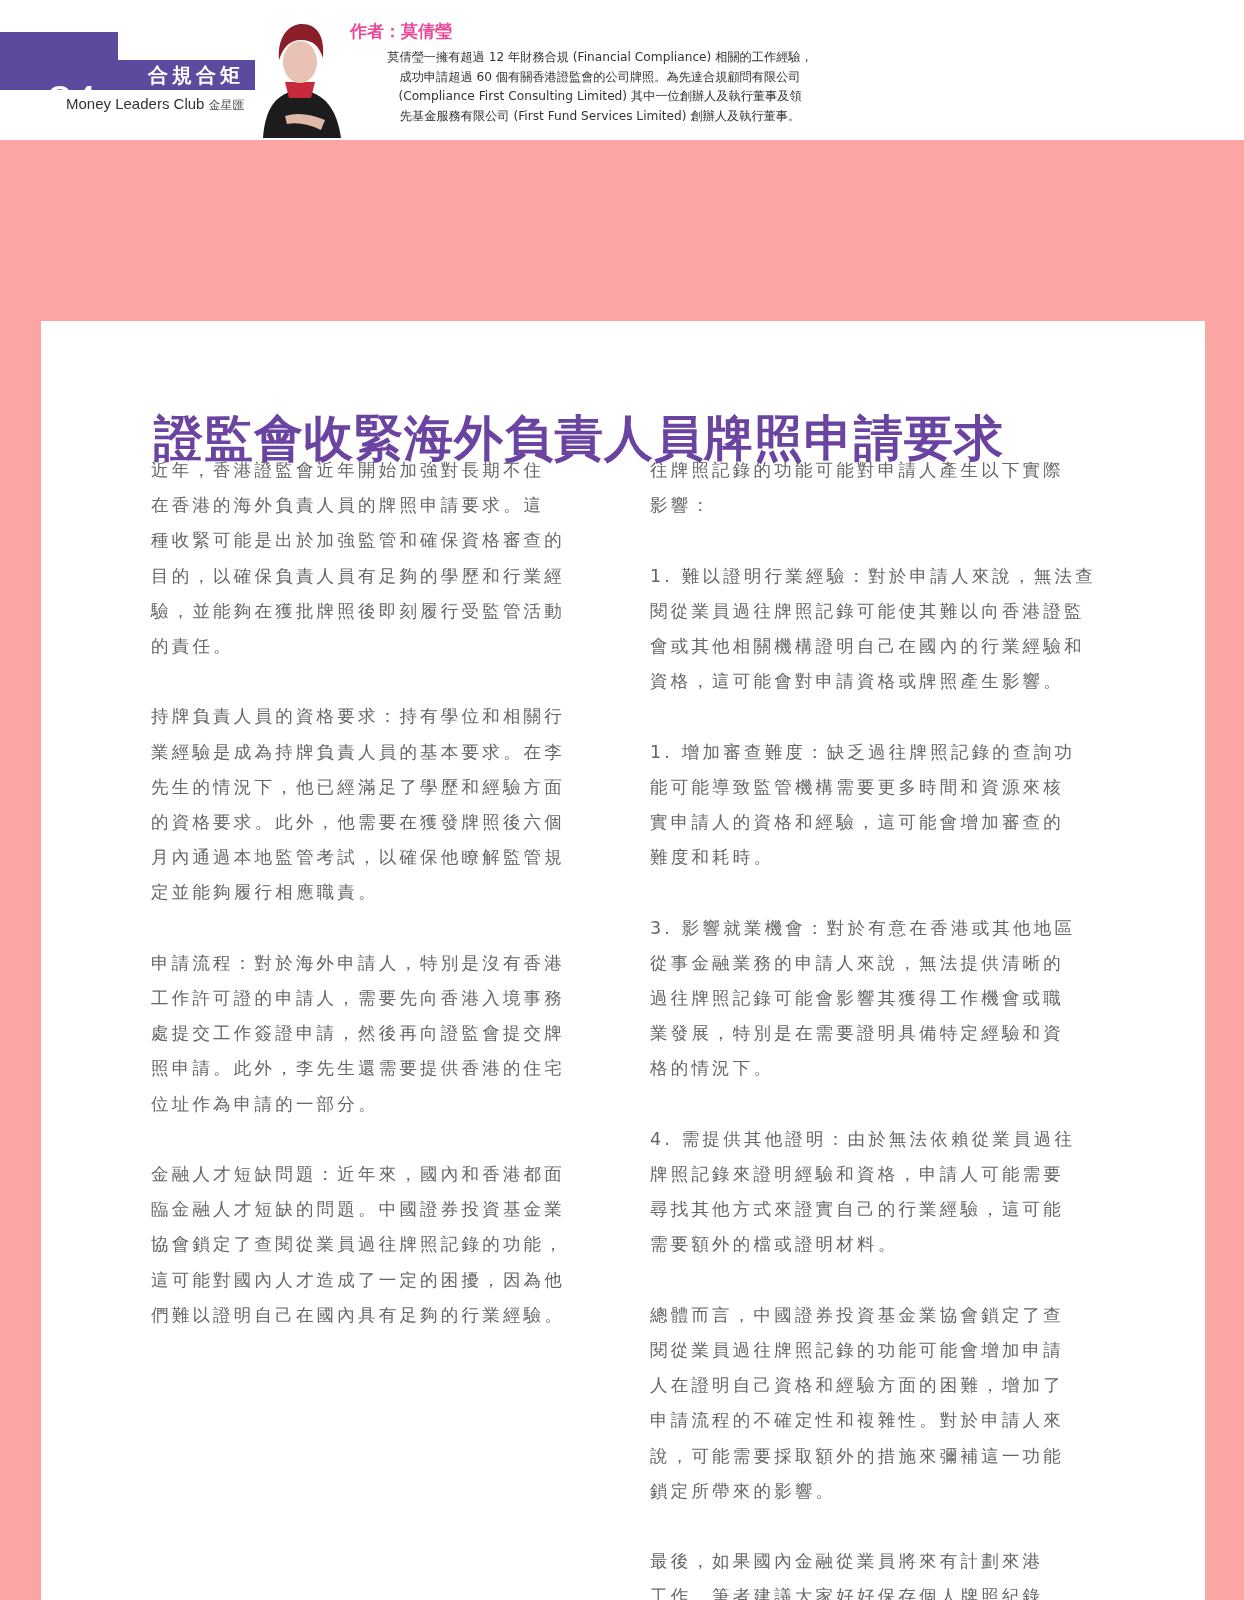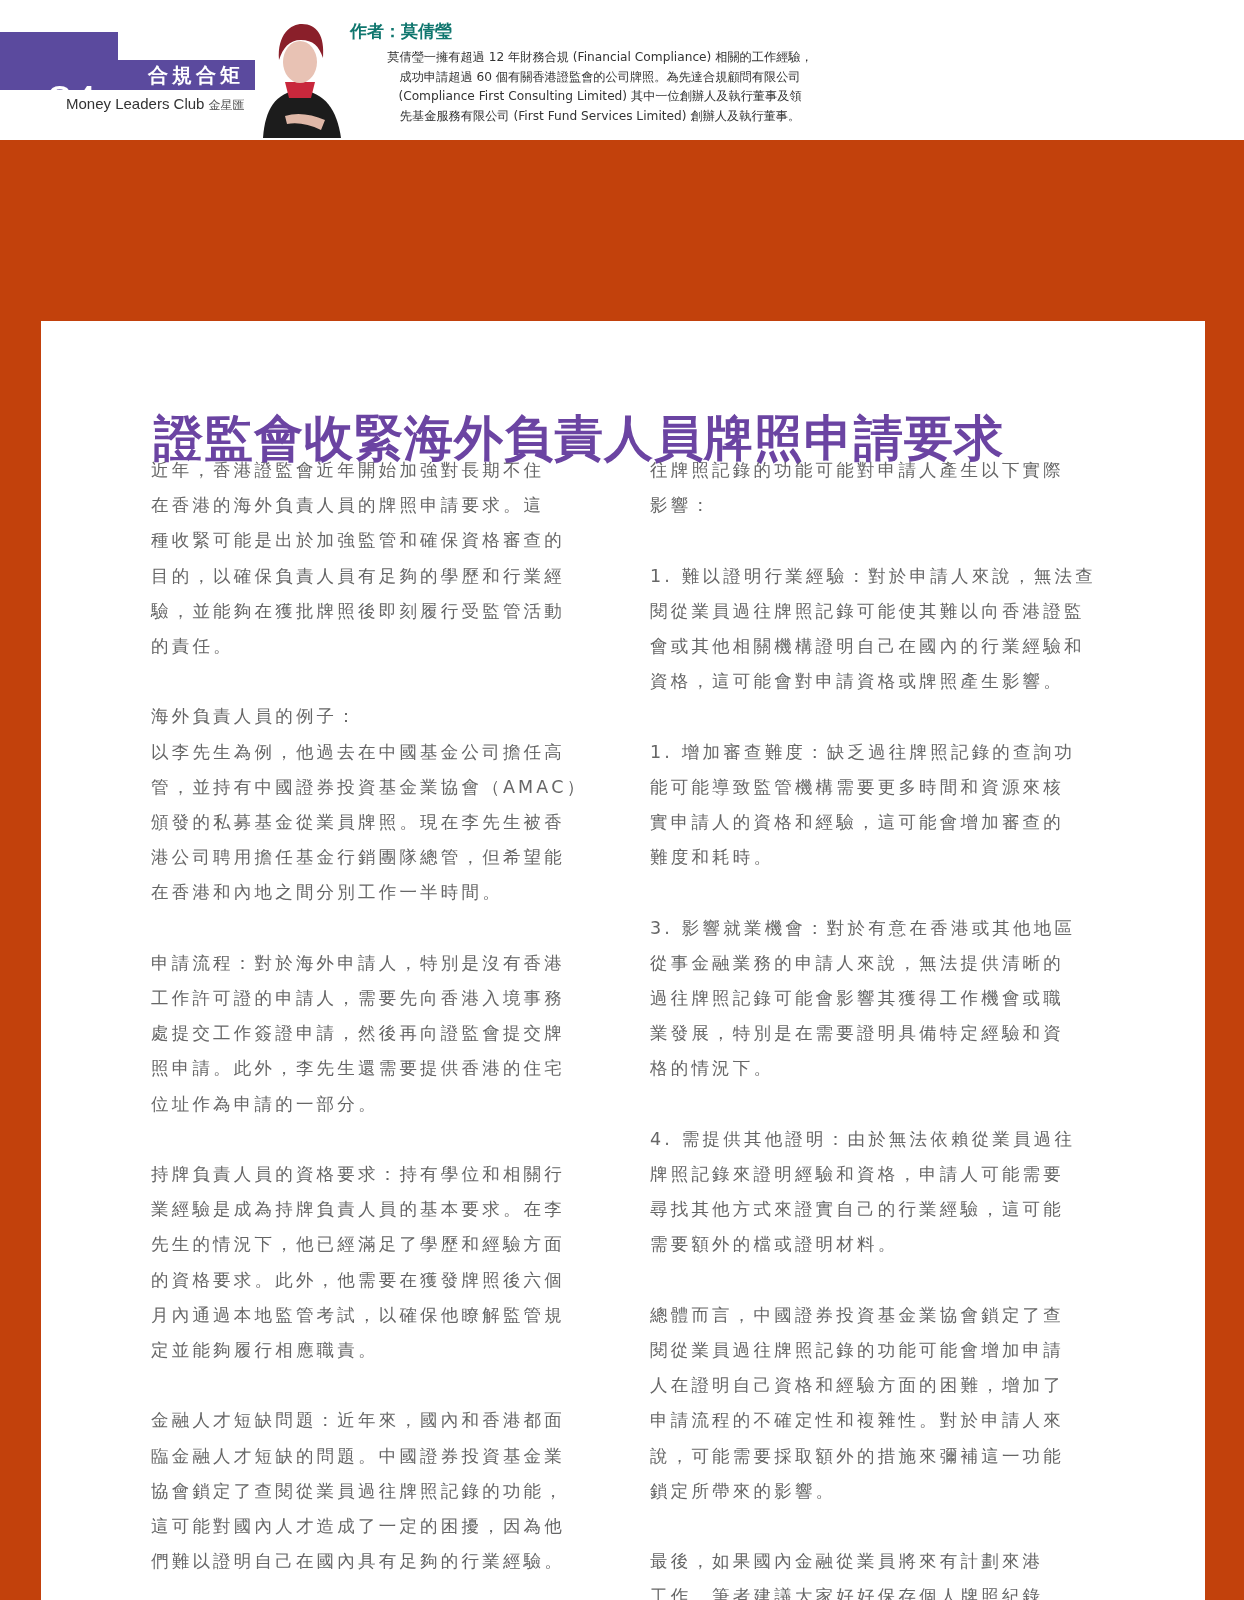--- a/index.html
+++ b/index.html
@@ -27,28 +27,28 @@
   }
   .club-name {
     position:absolute; left:66px; top:95px; font-family:Liberation Sans, sans-serif;
     font-size:15px; color:#333333;
   }
   .club-name .cn { font-size:12px; color:#555; }
   .author-photo {
     position:absolute; left:255px; top:20px; width:90px; height:118px;
   }
   .author-heading {
-    position:absolute; left:350px; top:20px; font-size:17px; font-weight:bold; color:#0f766e;
+    position:absolute; left:350px; top:20px; font-size:17px; font-weight:bold; color:#ec4899;
   }
   .author-bio {
     position:absolute; left:350px; top:48px; width:500px; font-size:12.2px; line-height:19.5px;
     color:#333; white-space:pre-line;text-align:center;
   }
   .purple-frame {
-    position:absolute; left:0; top:140px; width:1244px; height:1460px; background:#c2410c;
+    position:absolute; left:0; top:140px; width:1244px; height:1460px; background:#fca5a5;
   }
   .card {
     position:absolute; left:41px; top:181px; width:1164px; height:1385px; background:#ffffff;
   }
   .headline {
     position:absolute; left:113px; top:50px; width:980px;
     font-size:49px; line-height:70px; font-weight:bold; color:#6b44a2; letter-spacing:1px;
     white-space:nowrap;
   }
   .col {
@@ -93,37 +93,31 @@
   <div class="card">
     <h1 class="headline">證監會收緊海外負責人員牌照申請要求</h1>
 
     <div class="col col-left">
       <p class="para">近年，香港證監會近年開始加強對長期不住
 在香港的海外負責人員的牌照申請要求。這
 種收緊可能是出於加強監管和確保資格審查的
 目的，以確保負責人員有足夠的學歷和行業經
 驗，並能夠在獲批牌照後即刻履行受監管活動
 的責任。</p>
-      <p class="para">海外負責人員的例子：
-以李先生為例，他過去在中國基金公司擔任高
-管，並持有中國證券投資基金業協會（AMAC）
-頒發的私募基金從業員牌照。現在李先生被香
-港公司聘用擔任基金行銷團隊總管，但希望能
-在香港和內地之間分別工作一半時間。</p>
-      <p class="para">申請流程：對於海外申請人，特別是沒有香港
-工作許可證的申請人，需要先向香港入境事務
-處提交工作簽證申請，然後再向證監會提交牌
-照申請。此外，李先生還需要提供香港的住宅
-位址作為申請的一部分。</p>
       <p class="para"> 持牌負責人員的資格要求：持有學位和相關行
 業經驗是成為持牌負責人員的基本要求。在李
 先生的情況下，他已經滿足了學歷和經驗方面
 的資格要求。此外，他需要在獲發牌照後六個
 月內通過本地監管考試，以確保他瞭解監管規
 定並能夠履行相應職責。</p>
+      <p class="para">申請流程：對於海外申請人，特別是沒有香港
+工作許可證的申請人，需要先向香港入境事務
+處提交工作簽證申請，然後再向證監會提交牌
+照申請。此外，李先生還需要提供香港的住宅
+位址作為申請的一部分。</p>
       <p class="para">金融人才短缺問題：近年來，國內和香港都面
 臨金融人才短缺的問題。中國證券投資基金業
 協會鎖定了查閱從業員過往牌照記錄的功能，
 這可能對國內人才造成了一定的困擾，因為他
 們難以證明自己在國內具有足夠的行業經驗。</p>
 
     </div>
 
     <div class="col col-right">
       <p class="para">往牌照記錄的功能可能對申請人產生以下實際

